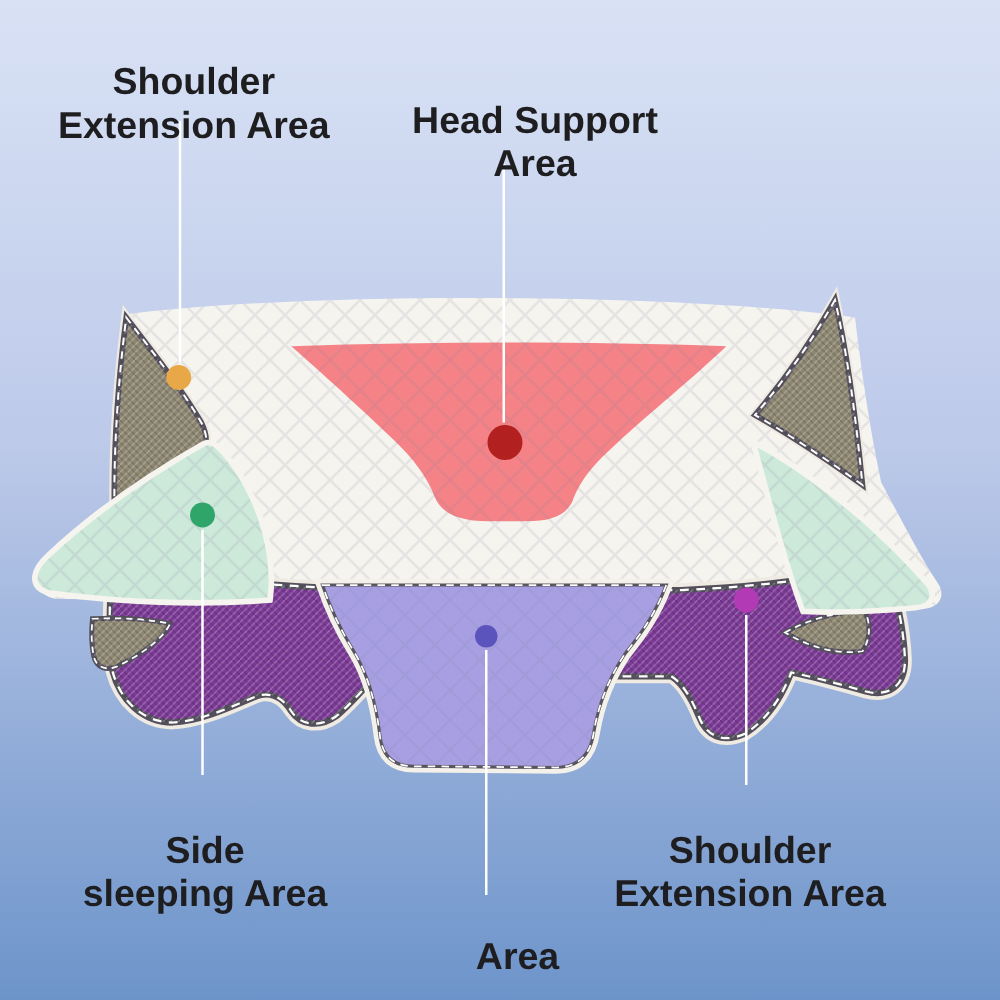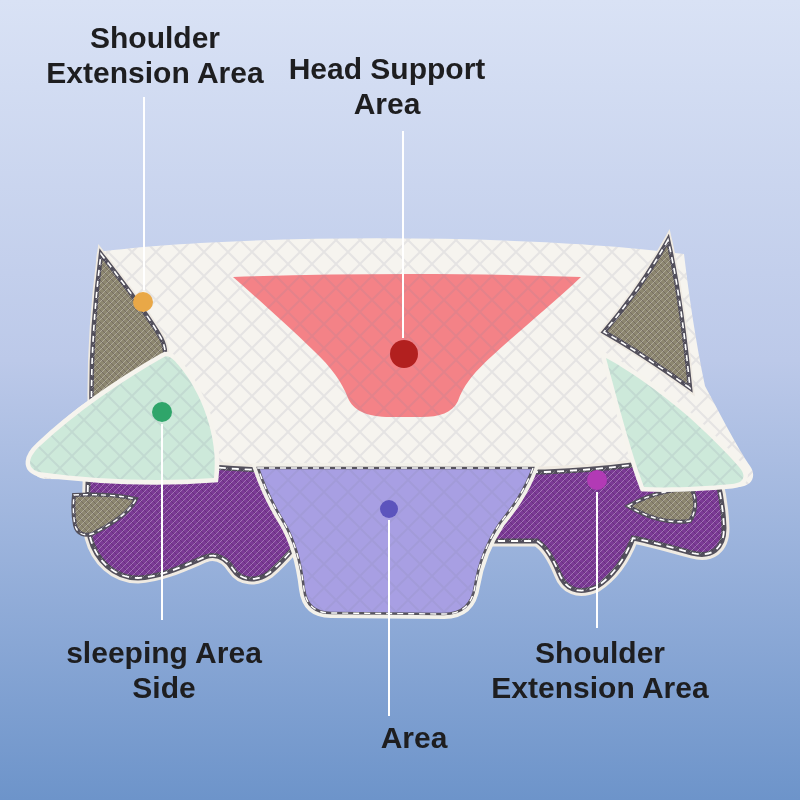--- a/index.html
+++ b/index.html
@@ -5,21 +5,21 @@
   html,body{margin:0;padding:0;}
   body{font-family:"Liberation Sans", sans-serif;}
   .stage{
     position:relative;width:800px;height:800px;overflow:hidden;
     background:linear-gradient(180deg,#d9e2f5 0%,#b9c8e8 45%,#6d94ca 100%);
   }
   .pillow-svg{position:absolute;left:0;top:0;width:800px;height:800px;display:block;}
   .label{
     position:absolute;transform:translateX(-50%);
     text-align:center;color:#1e1e20;font-weight:700;font-size:30px;line-height:35px;
-    letter-spacing:0px;white-space:nowrap;
+    letter-spacing:0px;white-space:nowrap;margin-top:28px;
   }
   .leader{position:absolute;width:2px;background:#ffffff;}
   .dot{position:absolute;border-radius:50%;}
 </style>
 </head>
 <body>
 
 <div class="stage" style="background: linear-gradient(rgb(217, 226, 245) 0%, rgb(188, 201, 233) 45%, rgb(109, 148, 202) 100%);">
 
   <svg class="pillow-svg" viewBox="0 0 800 800">
@@ -113,27 +113,27 @@
   <div class="dot" style="left: 133px; top: 292px; width: 20px; height: 20px; background: rgb(233, 168, 71);"></div>
   <div class="dot" style="left: 390px; top: 340px; width: 28px; height: 28px; background: rgb(178, 32, 31);"></div>
   <div class="dot" style="left: 152px; top: 402px; width: 20px; height: 20px; background: rgb(47, 165, 106);"></div>
   <div class="dot" style="left: 380px; top: 500px; width: 18px; height: 18px; background: rgb(92, 84, 189);"></div>
   <div class="dot" style="left: 587px; top: 470px; width: 20px; height: 20px; background: rgb(178, 58, 181);"></div>
 
   <div class="label" style="left:155px;top:20px;">
     <div>Shoulder</div>
     <div>Extension Area</div>
   </div>
-  <div class="label" style="left:387px;top:51px;">
+  <div class="label" style="left:428px;top:51px;">
     <div>Head Support</div>
     <div>Area</div>
   </div>
   <div class="label" style="left:164px;top:635px;">
+    <div>Side</div>
     <div>sleeping Area</div>
-    <div>Side</div>
   </div>
   <div class="label" style="left:414px;top:720px;">
     <div>Area</div>
   </div>
   <div class="label" style="left:600px;top:635px;">
     <div>Shoulder</div>
     <div>Extension Area</div>
   </div>
 
 </div>

